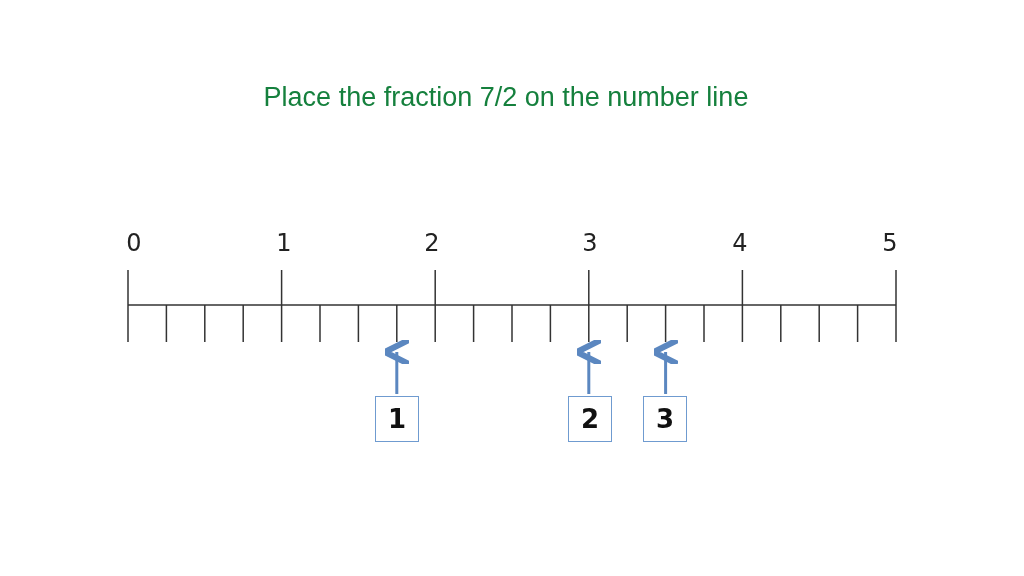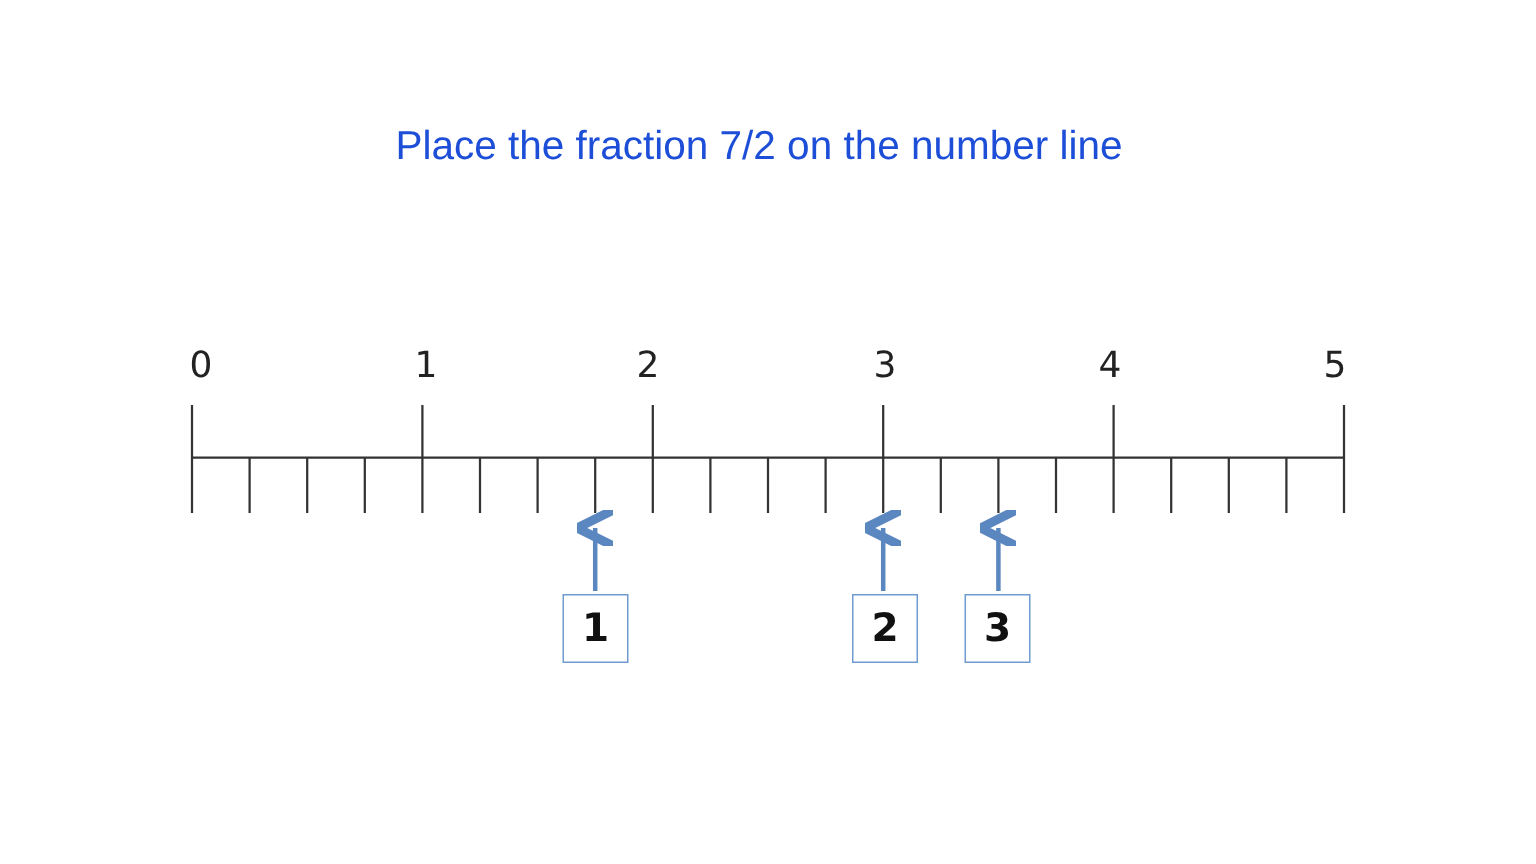--- a/index.html
+++ b/index.html
@@ -4,21 +4,21 @@
   <style>
     html, body { margin: 0; padding: 0; }
     body {
       width: 1024px; height: 576px; background: #ffffff;
       position: relative; overflow: hidden;
       font-family: "Liberation Sans", "DejaVu Sans", sans-serif;
       color: #000;
     }
     .title {
       position: absolute; left: 0; top: 82px; width: 1012px;
-      text-align: center; font-size: 27px; color: #1d4ed8;
+      text-align: center; font-size: 27px; color: #15803d;
       font-family: "Liberation Sans", "DejaVu Sans", sans-serif;
     }
     .numline { position: absolute; left: 0; top: 0; width: 1024px; height: 576px; }
     .label {
       position: absolute; top: 229px; width: 40px; margin-left: -20px;
       text-align: center; font-size: 24px; color: #222;
       font-family: "DejaVu Sans", sans-serif;
     }
     .box {
       position: absolute; top: 396px; width: 44px; height: 46px;

